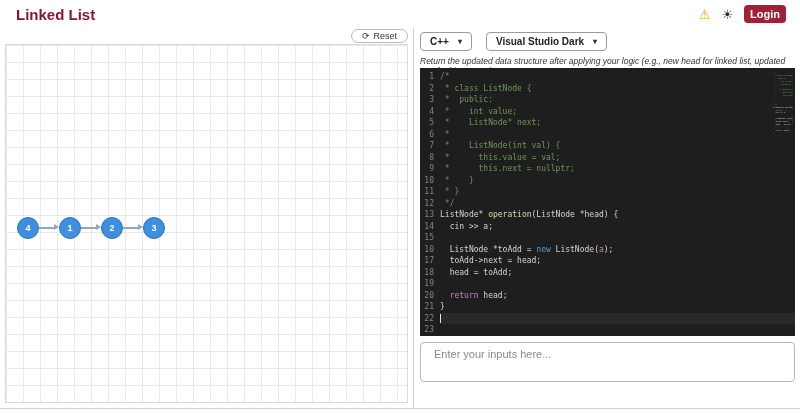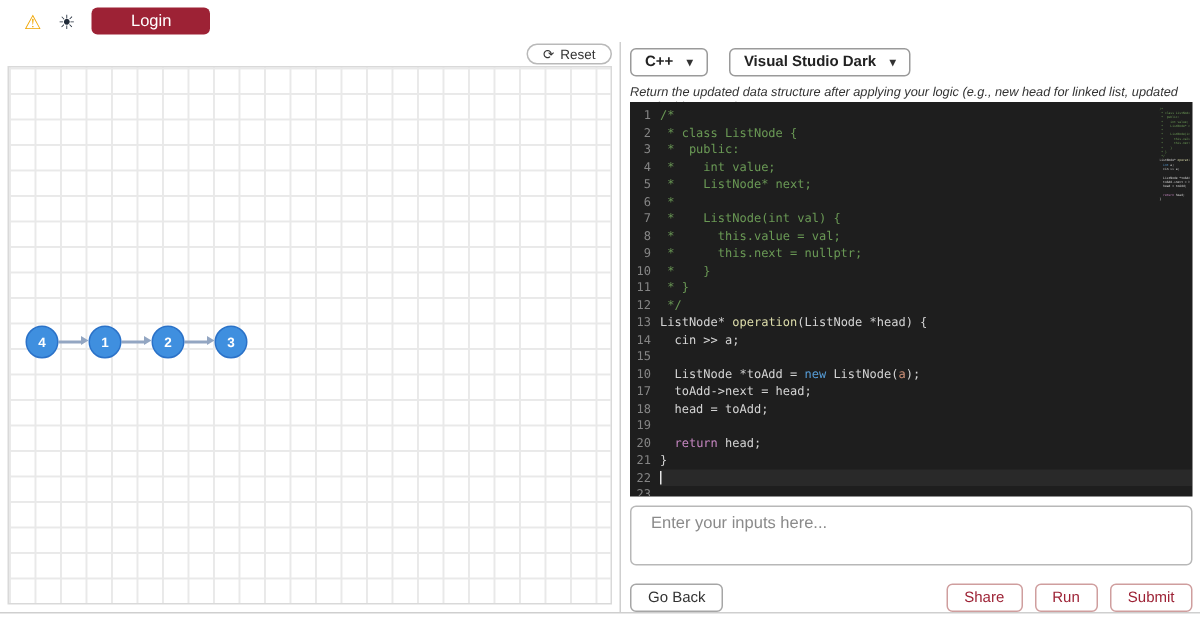--- a/index.html
+++ b/index.html
@@ -7,21 +7,21 @@
     font-family:"Liberation Sans", sans-serif; }
 
   
   .header { height:28px; display:flex; align-items:center; justify-content:space-between;
     padding:0 14px 0 16px; }
   .title { font-size:15px; font-weight:bold; color:var(--title,#8a1538); }
   .header-right { display:flex; align-items:center; gap:11px; }
   .warning-ic { color:var(--warning,#f0a500); font-size:13px; line-height:1; cursor:pointer; }
   .theme-ic { color:#1f2937; font-size:13px; line-height:1; cursor:pointer; }
   .login-btn { background:var(--accent,#9d2235); color:#fff; border:none; border-radius:4px;
-    font-size:11px; font-weight:normal; padding:3px 26px; cursor:pointer; font-family:inherit; }
+    font-size:11px; font-weight:bold; padding:3px 6px; cursor:pointer; font-family:inherit; }
 
   
   .main { display:flex; height:381px; border-bottom:1px solid #cfcfcf; }
   .vdivider { width:1px; background:#cfcfcf; }
 
   
   .left { width:413px; display:flex; flex-direction:column; padding:0 5px 5px 5px; }
   .reset-row { height:16px; display:flex; justify-content:flex-end; align-items:center; }
   .reset-btn { display:inline-flex; align-items:center; gap:4px; background:#fff;
     border:1px solid #b9b9b9; border-radius:10px; font-size:9px; color:#333;
@@ -72,20 +72,21 @@
   .footer-right { display:flex; gap:8px; }
   .btn-plain { background:#fff; border:1px solid #a6a6a6; border-radius:4px; font-size:10px;
     color:#333; padding:3px 11px; cursor:pointer; font-family:inherit; }
   .btn-accent { background:#fff; border:1px solid #cf9e9e; border-radius:4px; font-size:10px;
     color:var(--accent,#9d2235); padding:3px 11px; cursor:pointer; font-family:inherit; }
 </style>
 </head>
 <body>
 
 <div class="header">
+  <div class="title">Linked List</div>
   <div class="header-right">
     <span class="warning-ic">⚠</span>
     <span class="theme-ic">☀</span>
     <button class="login-btn">Login</button>
   </div>
 </div>
 
 <div class="main">
 
   <div class="left">
@@ -201,23 +202,15 @@
             <div class="code-line"><span class="tok-plain">}</span></div>
             <div class="code-line"></div>
           </div>
       </div>
     </div>
 
     <div class="io-box">
       <textarea placeholder="Enter your inputs here..." style=""></textarea>
     </div>
 
-    <div class="footer-row">
-      <button class="btn-plain">Go Back</button>
-      <div class="footer-right">
-        <button class="btn-accent">Share</button>
-        <button class="btn-accent">Run</button>
-        <button class="btn-accent">Submit</button>
-      </div>
-    </div>
   </div>
 
 </div>
 
 </body></html>

